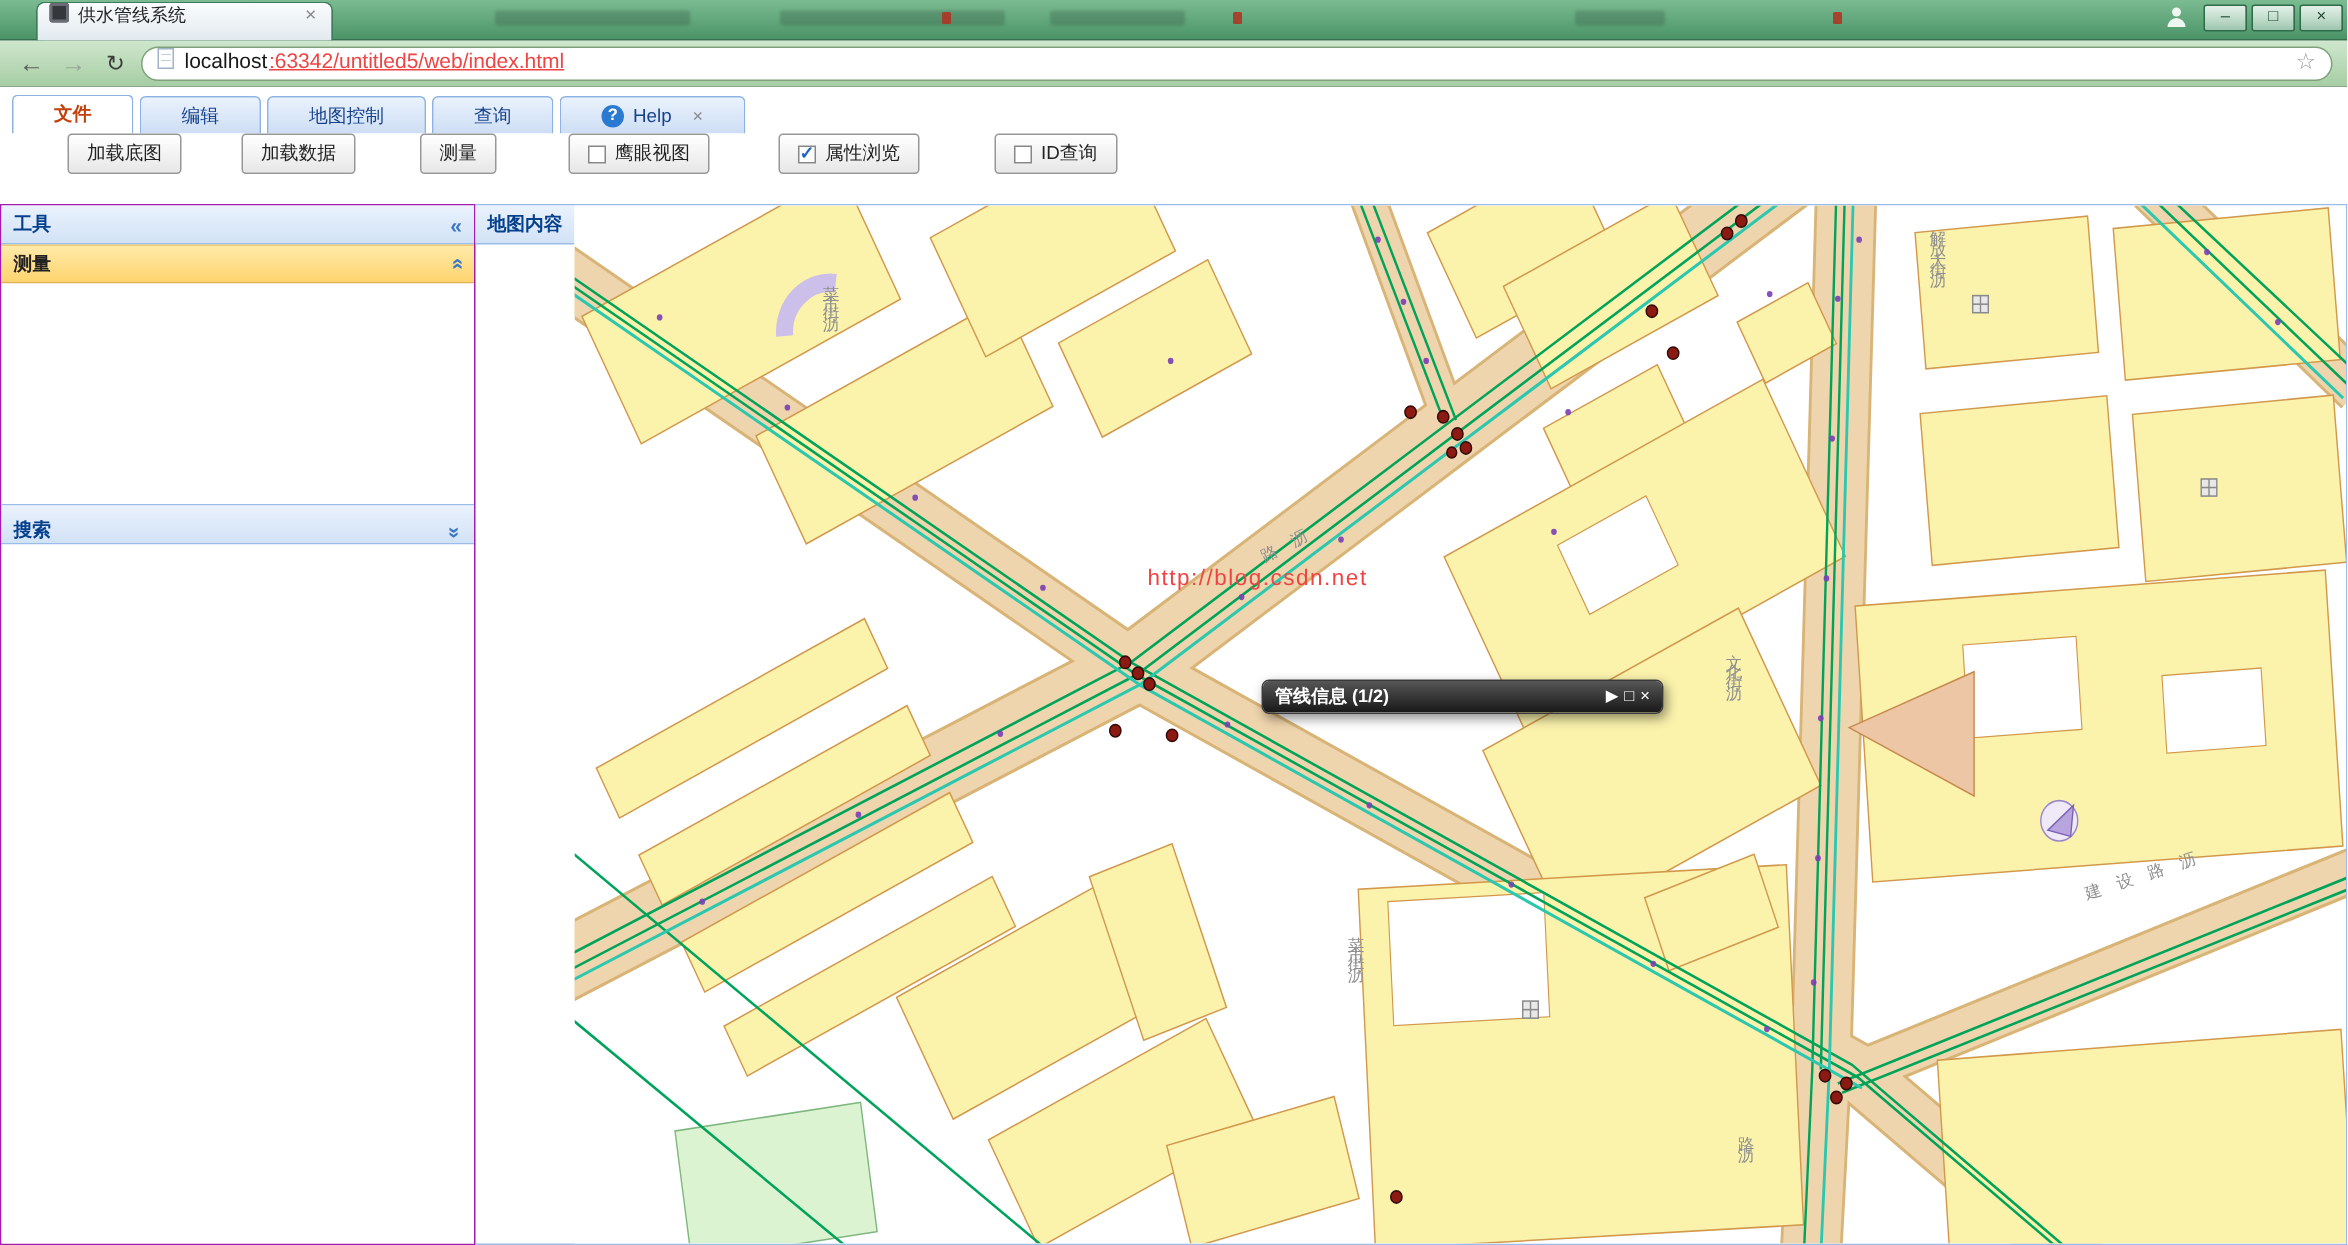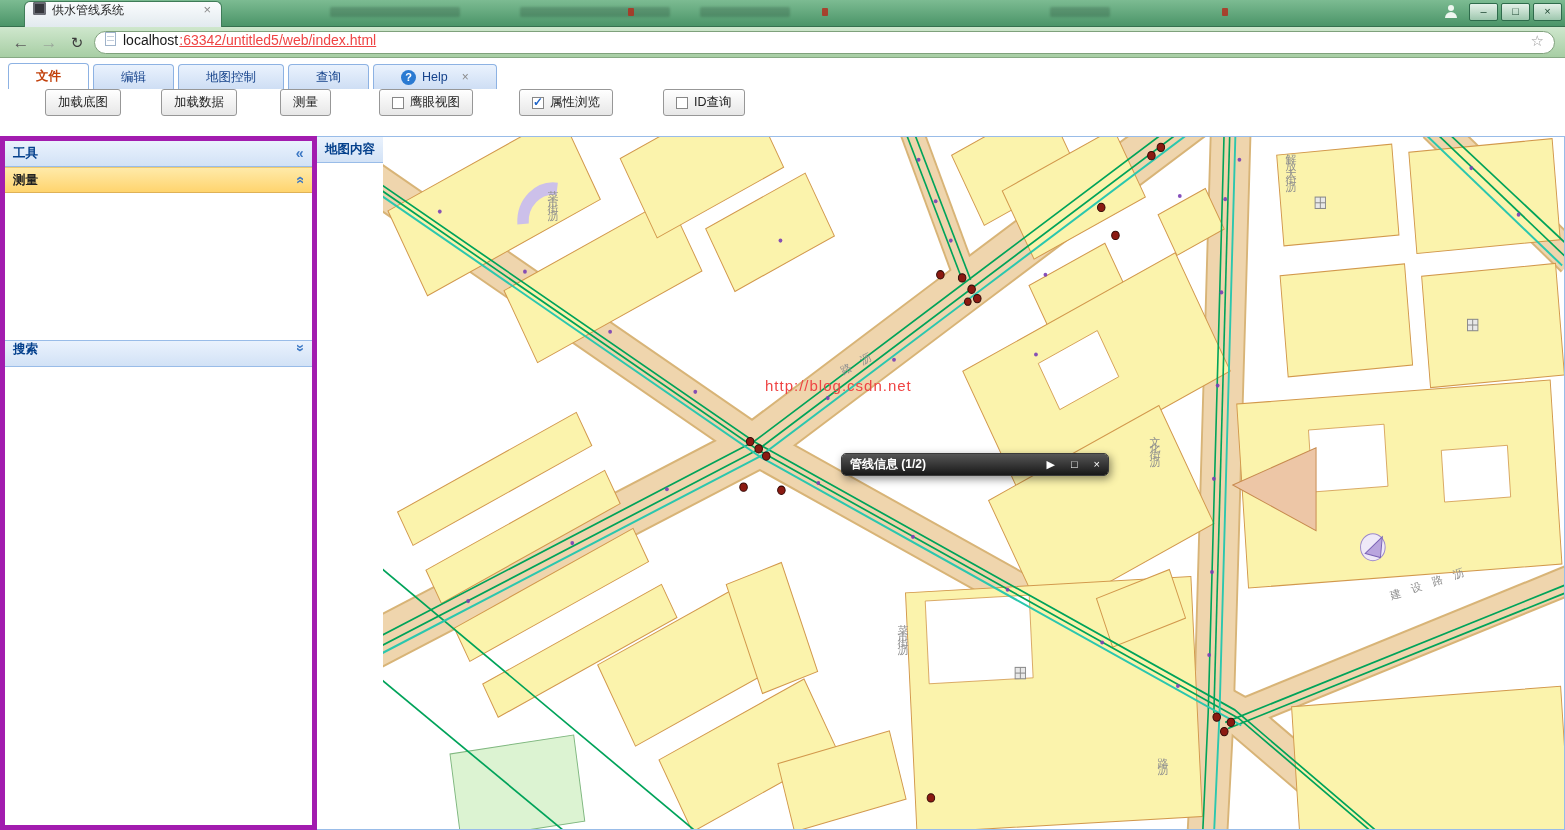--- a/index.html
+++ b/index.html
@@ -49,50 +49,50 @@
   
   .toolbar { height:47px; background:#fff; display:flex; align-items:flex-start; }
   .tbtn { display:inline-flex; align-items:center; gap:6px; padding:4px 12px; border:1px solid #979797; border-radius:3px;
     background:linear-gradient(#ffffff,#e7e7e7); box-shadow:inset 0 1px 0 #fff; font-size:12.5px; color:#222; }
   .cb { width:12px; height:12px; border:1px solid #878787; background:#fff; position:relative; flex:0 0 auto; }
   .cb.checked::after { content:"✓"; position:absolute; left:0px; top:-3px; color:#1f64c8; font-weight:bold; font-size:12px; }
   .ml45{margin-left:45px;} .ml40{margin-left:40px;} .ml43{margin-left:43px;} .ml48{margin-left:48px;} .ml46{margin-left:46px;} .ml50{margin-left:50px;}
 
   
   .content { display:flex; height:694px; }
-  .sidebar { width:317px; border:5px solid #a21caf; display:flex; flex-direction:column; background:#fff;font-family:Liberation Mono, monospace; }
+  .sidebar { width:317px; border:1px solid #a21caf; display:flex; flex-direction:column; background:#fff; }
   .panel-header { height:26px; display:flex; align-items:center; justify-content:space-between; padding:0 8px;
     background:linear-gradient(#eaf2fd,#d2e2f6); border-bottom:1px solid #99bce8; }
   .ph-title { color:#04408c; font-weight:bold; font-size:12.5px; }
   .chev { color:#3b77c4; font-weight:bold; font-size:14px; line-height:1; }
   .chev-up { display:inline-block; transform:rotate(-90deg); }
   .chev-down { display:inline-block; transform:rotate(90deg); }
   .acc-gold { height:26px; display:flex; align-items:center; justify-content:space-between; padding:0 8px;
     background:linear-gradient(#ffeaa9,#ffd46e); border-top:1px solid #ecca71; border-bottom:1px solid #dfb257; }
   .acc-gold .ph-title { color:#222; }
   .acc-body { height:148px; background:#fff; border-bottom:1px solid #99bce8; }
-  .acc-blue { height:26px; display:flex; align-items:flex-start; justify-content:space-between; padding:0 8px;
+  .acc-blue { height:26px; display:flex; align-items:flex-end; justify-content:space-between; padding:0 8px;
     background:linear-gradient(#eaf2fd,#d2e2f6); border-bottom:1px solid #99bce8; }
   .sidebar-fill { flex:1; background:#fff; }
 
   .mappanel { flex:1; border:1px solid #99bce8; border-left:none; display:flex; flex-direction:row; }
   .map-area { position:relative; flex:1; background:#fff; overflow:hidden; }
   .map-area svg { display:block; width:100%; height:100%; }
 
   
   .vlabel { position:absolute; writing-mode:vertical-rl; text-orientation:upright; color:#8f8f8f; font-size:11px; letter-spacing:7px; white-space:nowrap; }
   .dlabel { position:absolute; color:#8f8f8f; font-size:11px; letter-spacing:11px; white-space:nowrap; transform-origin:left top; }
   .rotm27 { transform:rotate(-27deg); }
   .rot20  { transform:rotate(-18deg); }
   .watermark { position:absolute; left:382px; top:240px; font-size:15px; color:#ef4444; letter-spacing:1px; }
 
   
   .popup { position:absolute; left:458px; top:316px; width:268px; border-radius:5px; box-shadow:2px 3px 8px rgba(0,0,0,.45);
     border:1px solid #3a3a3a; overflow:hidden; }
-  .popup-header { height:21px; background:linear-gradient(#565656,#181818); display:flex; align-items:center; padding:0 8px; gap:16px; }
+  .popup-header { height:21px; background:linear-gradient(#565656,#181818); display:flex; align-items:center; padding:0 8px; gap:4px; }
   .popup-title { color:#fff; font-size:12px; font-weight:bold; flex:1; }
   .popup-btn { color:#fff; font-size:11px; line-height:1; }
   .popup-body { background:#f1f1ee; padding:8px 12px 9px; font-size:12.5px; color:#1a1a1a; }
   .popup-row { line-height:17px; }
   .zoom-link { display:inline-block; margin-top:7px; color:#1a66c0; font-size:12.5px; text-decoration:underline; }
 </style>
 </head>
 <body>
 
 <div class="page">

